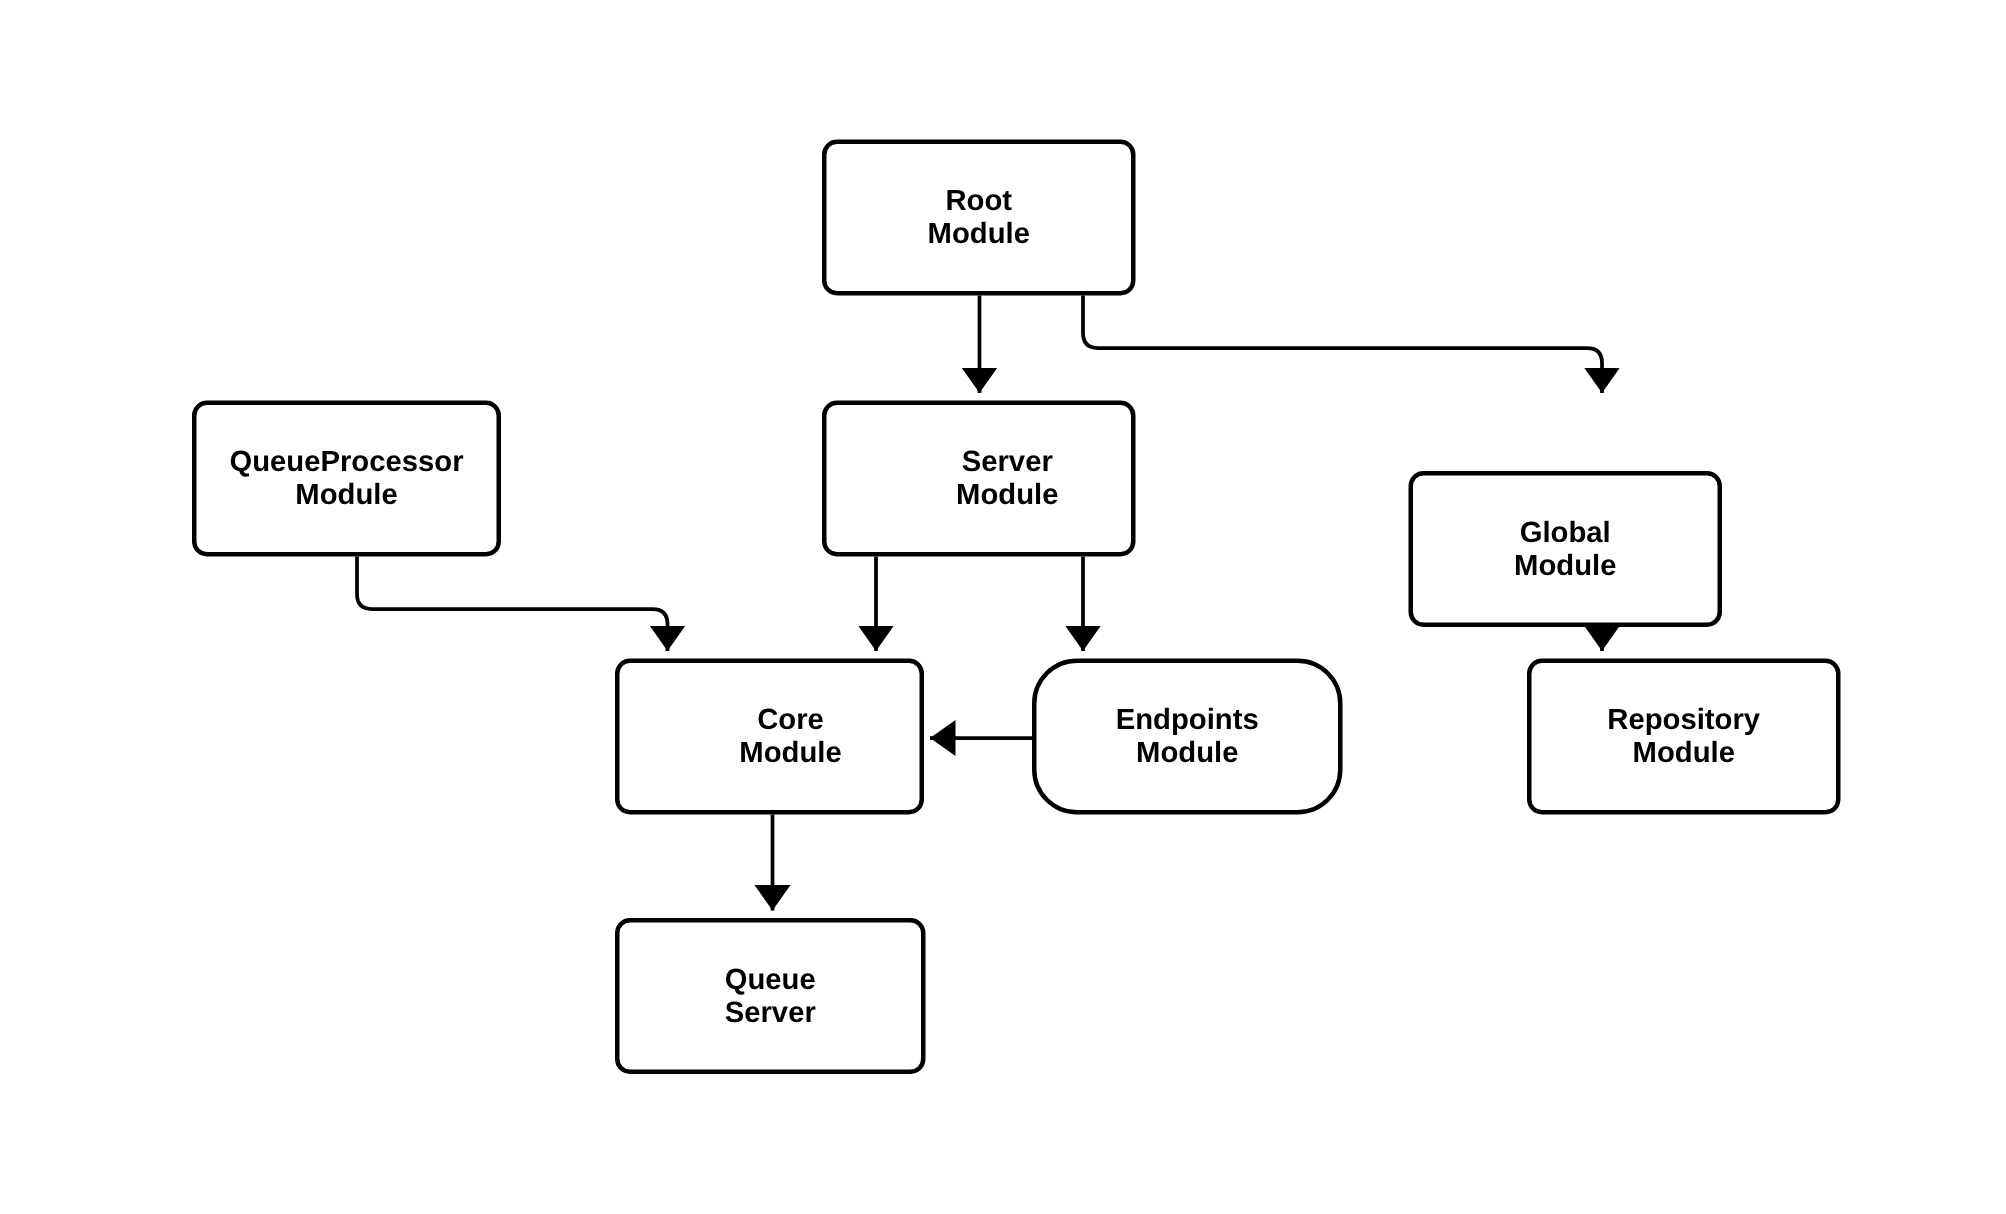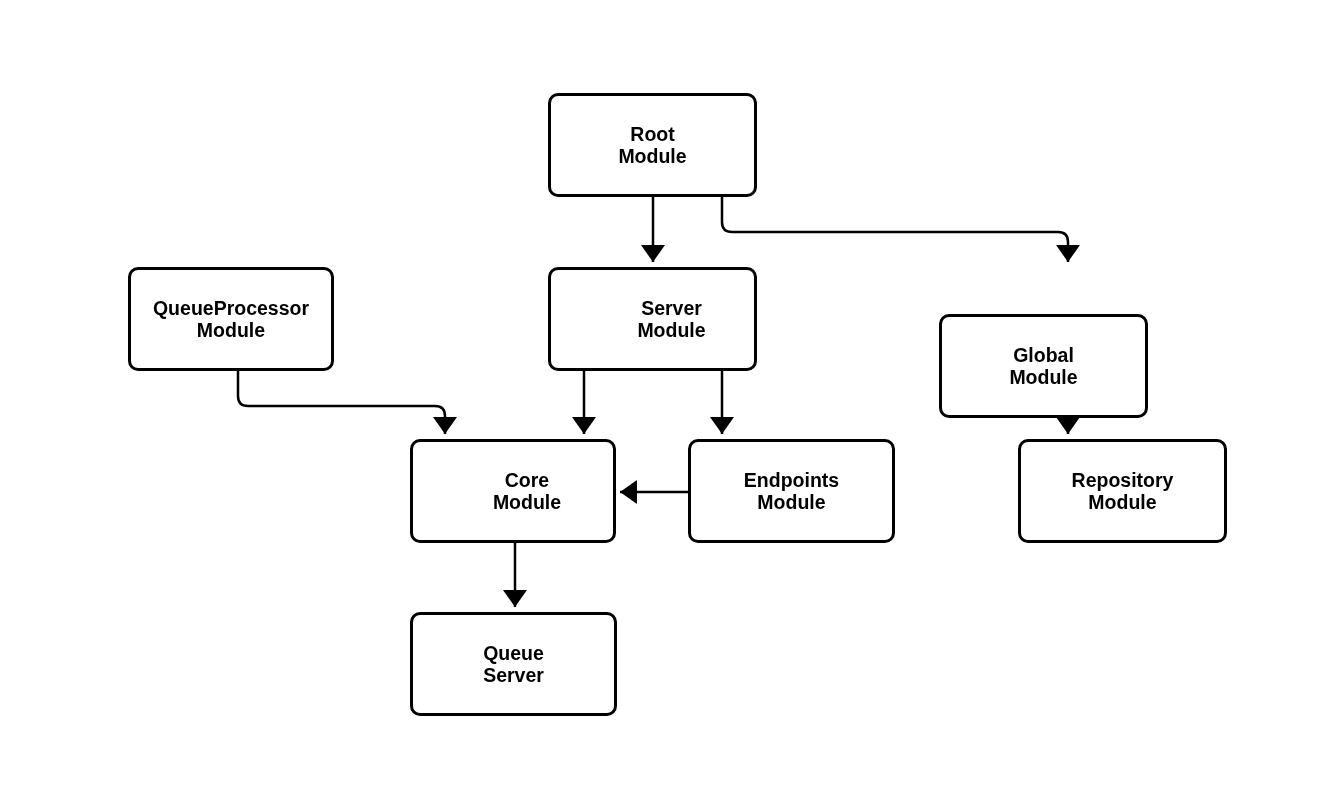--- a/index.html
+++ b/index.html
@@ -85,21 +85,21 @@
   <div class="node" style="left:939px;top:267px;width:209px;height:104px;margin-top:47px;">
     <span class="label">Global
 Module</span>
   </div>
 
   <div class="node" style="left:410px;top:439px;width:206px;height:104px;padding-left:28px;">
     <span class="label">Core
 Module</span>
   </div>
 
-  <div class="node" style="left:688px;top:439px;width:207px;height:104px;">
+  <div class="node" style="left:688px;top:439px;width:207px;height:104px;border-radius:30px;">
     <span class="label">Endpoints
 Module</span>
   </div>
 
   <div class="node" style="left:1018px;top:439px;width:209px;height:104px;">
     <span class="label">Repository
 Module</span>
   </div>
 
   <div class="node" style="left:410px;top:612px;width:207px;height:104px;">

